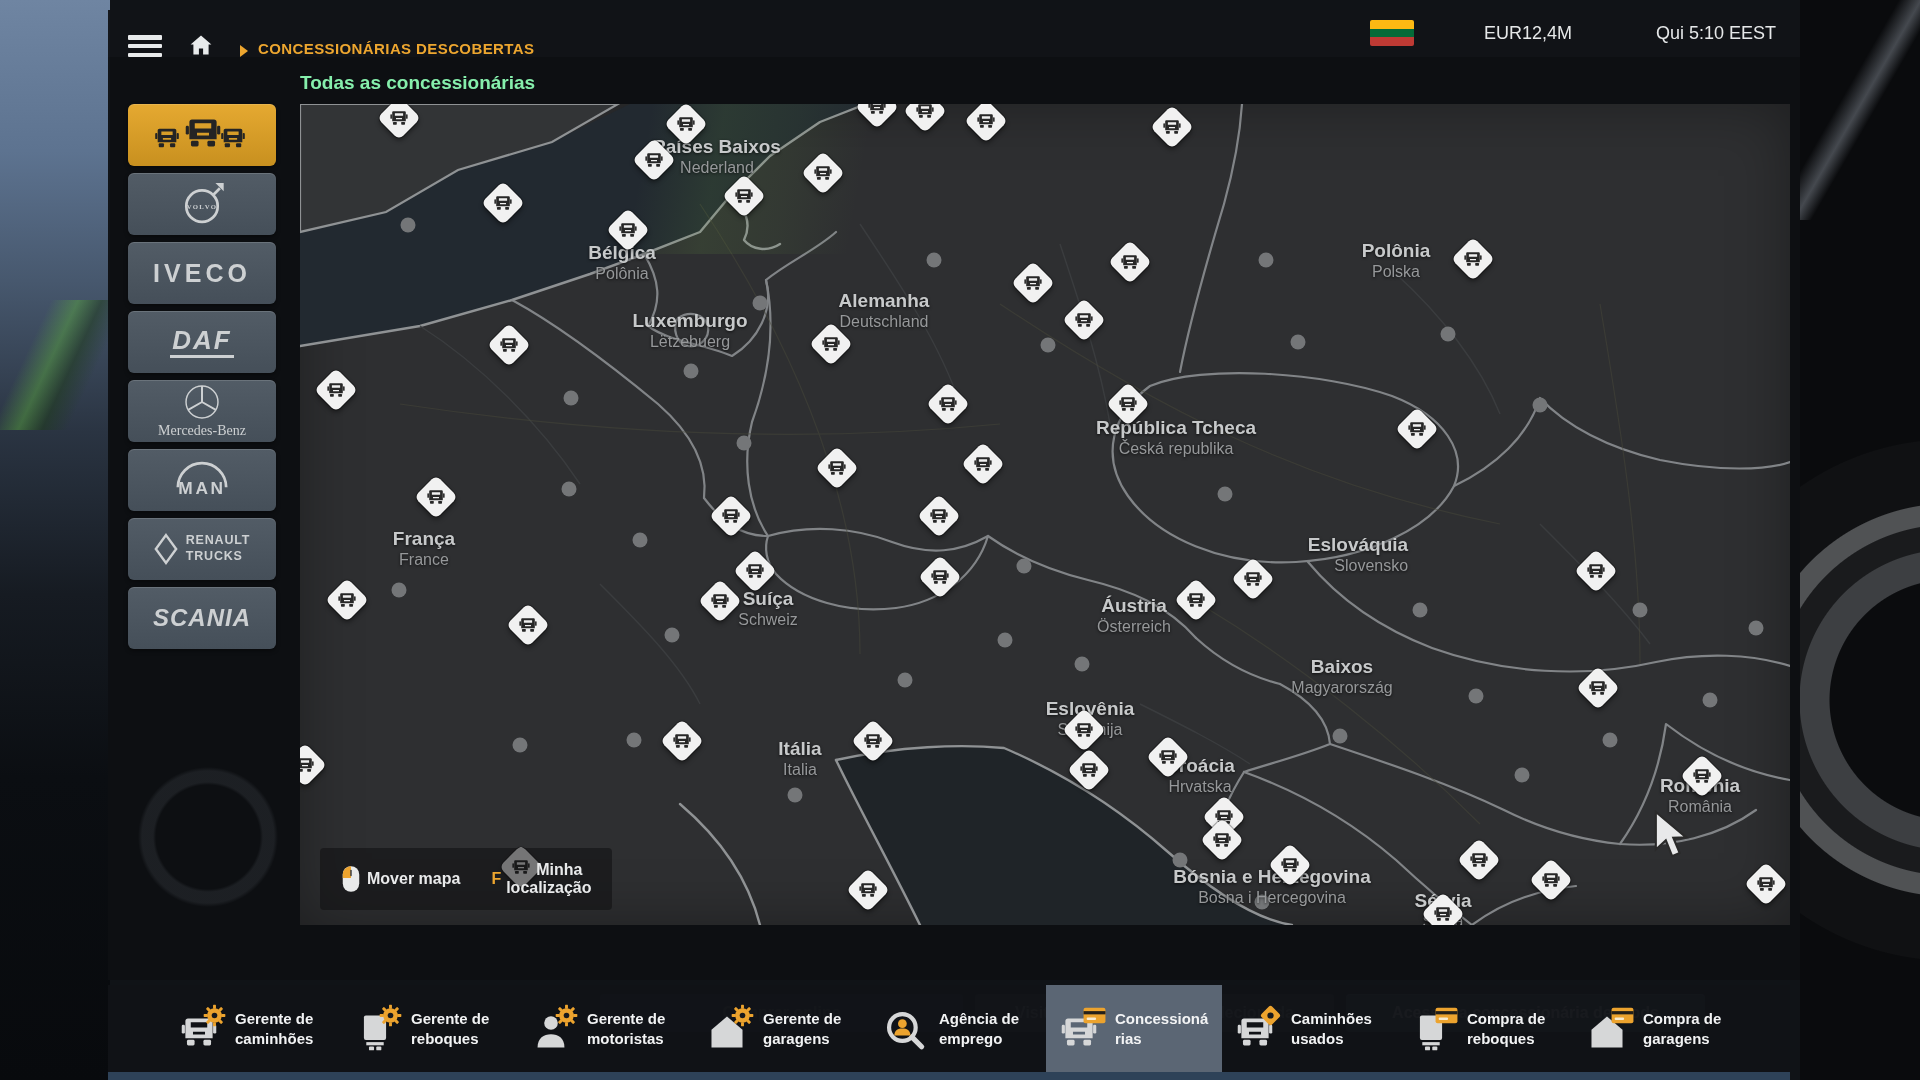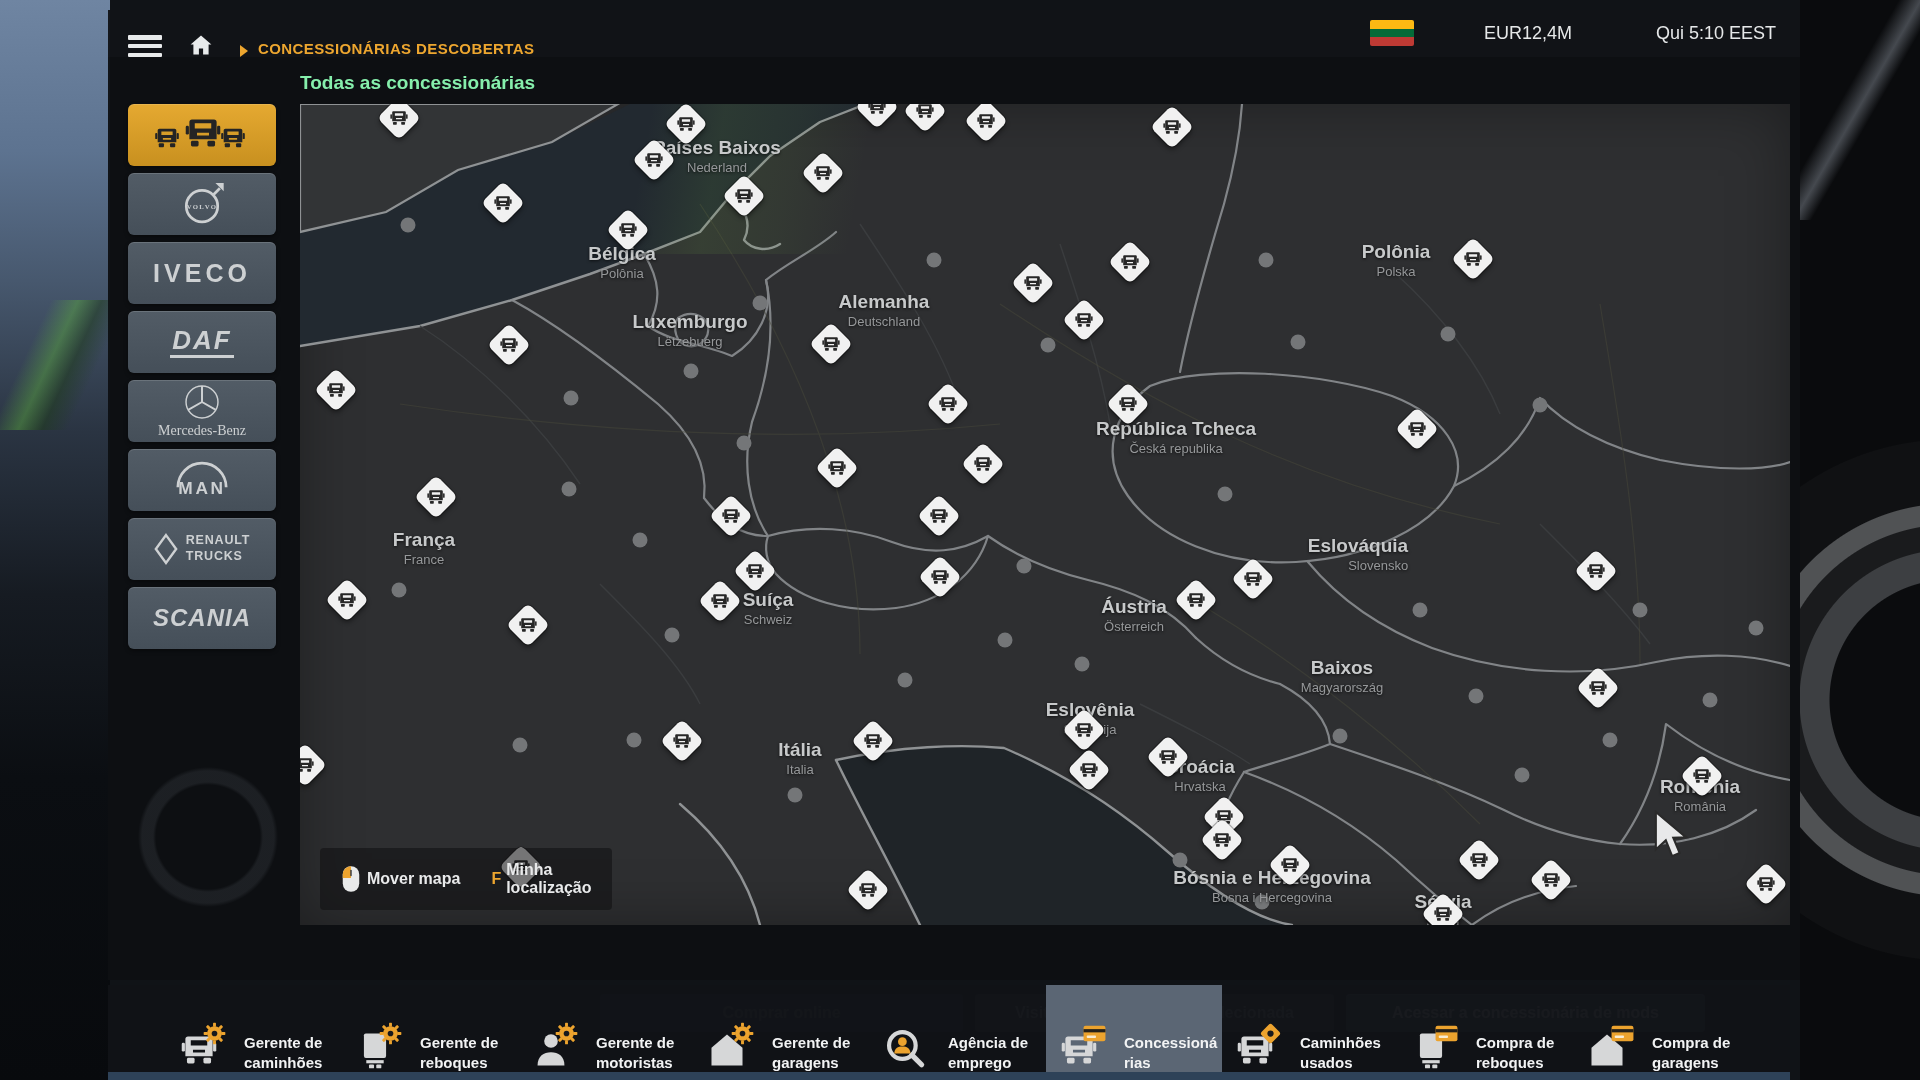--- a/index.html
+++ b/index.html
@@ -53,21 +53,21 @@
   .trio svg{position:absolute;}
 
   
   .map{position:absolute;left:192px;top:47px;width:1490px;height:821px;background:#2e2f31;overflow:hidden;box-shadow:inset 0 0 60px rgba(0,0,0,.35);}
   .map::after{content:'';position:absolute;left:0;top:0;width:900px;height:150px;pointer-events:none;
     background:linear-gradient(100deg,transparent 38%,rgba(110,170,70,.13) 46%,rgba(110,170,70,.08) 54%,transparent 62%);}
   .map svg.geo{position:absolute;left:0;top:0;}
   .dot{position:absolute;width:15px;height:15px;border-radius:50%;background:#747678;transform:translate(-50%,-50%);z-index:1;}
   .country{position:absolute;transform:translate(-50%,-50%);text-align:center;z-index:2;pointer-events:none;white-space:nowrap;text-shadow:0 1px 3px rgba(0,0,0,.7);}
   .country .cname{display:block;color:#c7c9ca;font-size:19px;font-weight:600;}
-  .country .cnative{display:block;color:#96989a;font-size:13px;margin-top:1px;}
+  .country .cnative{display:block;color:#96989a;font-size:16px;margin-top:1px;}
   .dealer{position:absolute;width:31px;height:31px;background:#f1f1f1;border-radius:6px;transform:translate(-50%,-50%) rotate(45deg);z-index:3;cursor:pointer;
     box-shadow:0 0 0 1px rgba(0,0,0,.3),2px 2px 5px rgba(0,0,0,.45);}
   .dealer svg{position:absolute;left:6px;top:6px;width:19px;height:19px;transform:rotate(-45deg);color:#272727;}
 
   .hint{position:absolute;left:20px;top:744px;height:62px;background:rgba(14,15,17,.55);border-radius:4px;
     display:flex;align-items:center;padding:0 20px;gap:5px;z-index:4;}
   .hint .htext{color:#e9eaeb;font-size:16px;font-weight:600;}
   .hint .fkey{color:#eda62f;font-size:16px;font-weight:bold;margin-left:26px;}
   .hint .htext2{color:#e9eaeb;font-size:16px;font-weight:600;line-height:1.15;}
 
@@ -75,21 +75,21 @@
 
   
   .actions{position:absolute;left:492px;top:937px;display:flex;gap:12px;}
   .abtn{height:38px;border-radius:4px;display:flex;align-items:center;justify-content:center;font-size:16px;cursor:pointer;}
   .abtn.disabled{width:363px;background:#34383d;color:#84898e;font-weight:600;}
   .abtn.inactive{width:359px;background:#3f444b;color:#b3b7bb;font-weight:600;}
   .abtn.primary{width:359px;background:#51606e;color:#f3f5f6;font-weight:bold;box-shadow:inset 0 1px 0 rgba(255,255,255,.15);}
 
   
   .tabbar{position:absolute;left:108px;top:985px;width:1682px;height:87px;background:rgba(17,19,23,.97);display:flex;padding-left:58px;box-sizing:border-box;}
-  .tab{width:176px;height:100%;display:flex;align-items:flex-end;gap:20px;padding-left:12px;box-sizing:border-box;cursor:pointer;}
+  .tab{width:176px;height:100%;display:flex;align-items:center;gap:11px;padding-left:12px;box-sizing:border-box;cursor:pointer;}
   .tab.active{background:#5b6674;}
   .ticon{position:relative;width:46px;height:50px;flex:none;}
   .ticon .base{position:absolute;left:2px;bottom:3px;width:38px;height:38px;color:#d6d7d8;}
   .ticon .base.lens{width:42px;height:42px;left:2px;bottom:2px;}
   .ticon .badge{position:absolute;right:-3px;top:-1px;width:25px;height:25px;}
   .tlabel{color:#f2f3f4;font-size:15px;font-weight:bold;line-height:1.3;}
   .tlabel span{display:block;}
 </style>
 </head>
 <body>
@@ -291,21 +291,21 @@
           <path d="M1300 200 C1320 320 1340 440 1340 560"></path>
         </g>
       </svg>
       <div class="hint">
         <svg width="22" height="30" viewBox="0 0 24 32">
             <use href="#s-mouse"></use>
           </svg>
         <span class="htext">Mover mapa</span>
         <span class="fkey">F</span>
         <span class="htext2" id="myloc">
-            <span style="display: block;">Minha</span>
+            <span style="display: block; margin-left: 30px;">Minha</span>
             <span style="display: block;">localização</span>
           </span>
       </div>
     <div class="dot" style="left: 207px; top: 107px;"></div>
         <div class="dot" style="left: 108px; top: 121px;"></div>
         <div class="dot" style="left: 271px; top: 294px;"></div>
         <div class="dot" style="left: 391px; top: 267px;"></div>
         <div class="dot" style="left: 460px; top: 199px;"></div>
         <div class="dot" style="left: 634px; top: 156px;"></div>
         <div class="dot" style="left: 748px; top: 241px;"></div>

